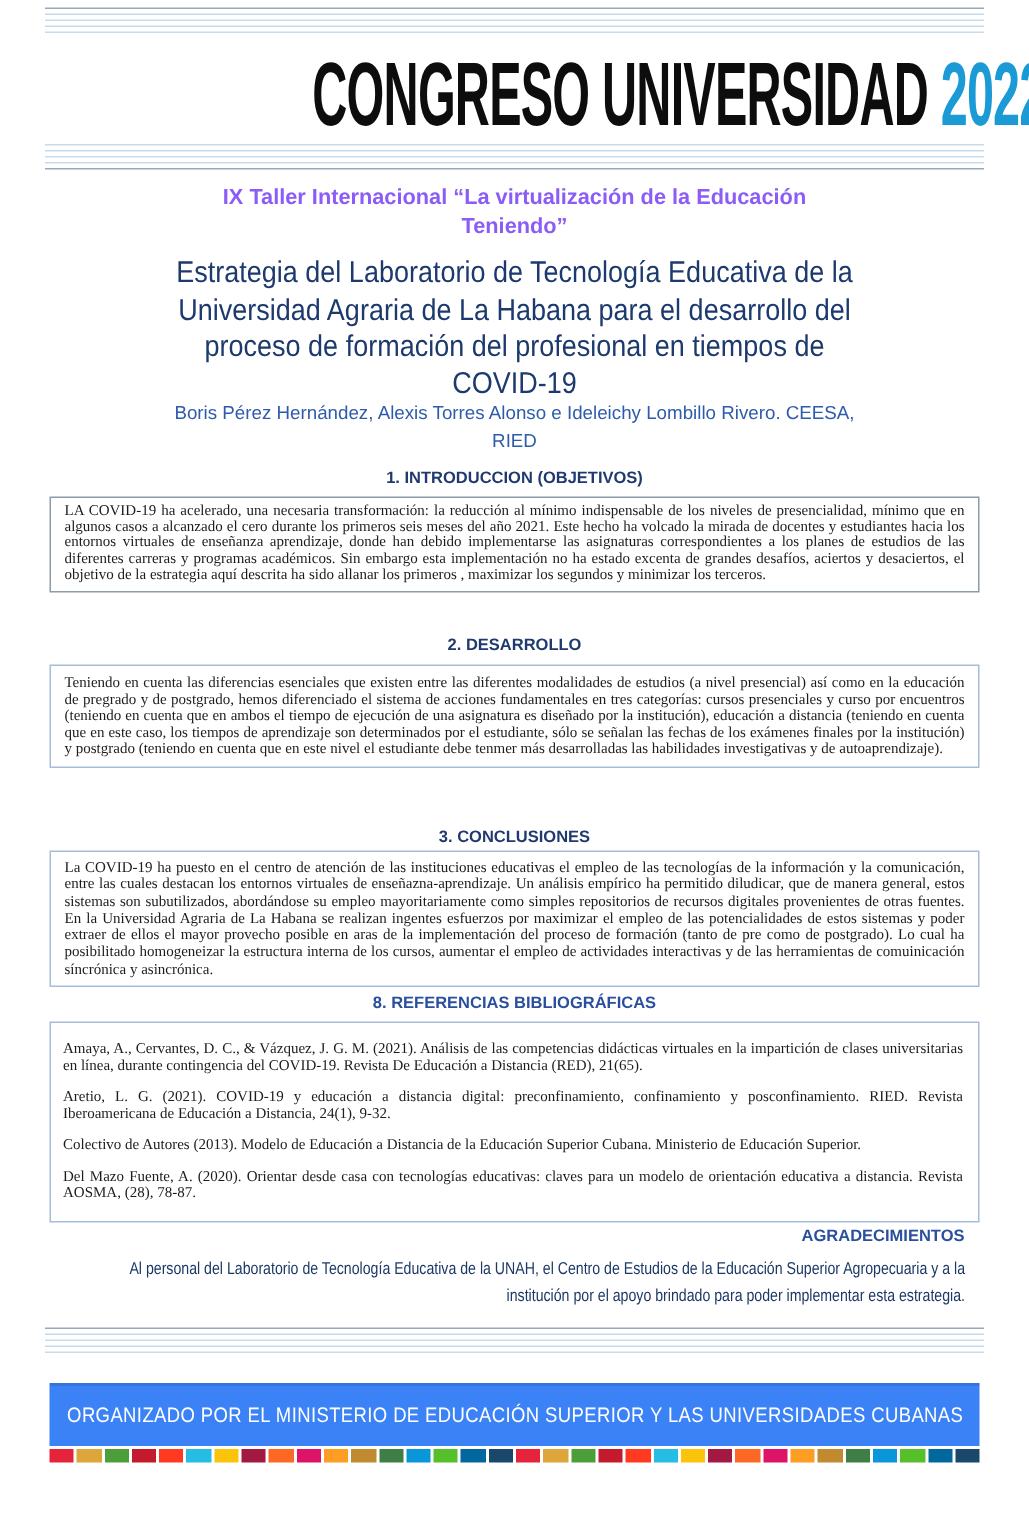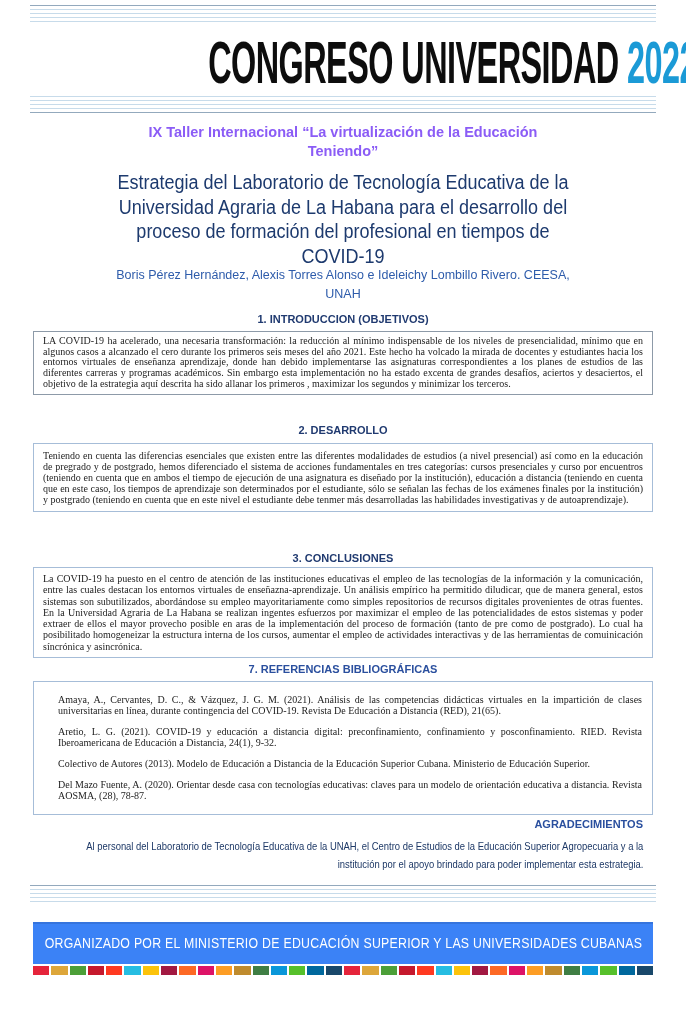--- a/index.html
+++ b/index.html
@@ -41,21 +41,21 @@
   .sec-head-4 { top:663px; color:#2a4f9e; }
 
   
   .box { position:absolute; left:33px; width:620px; box-sizing:border-box;
     border:1px solid #a6bdd8; background:#ffffff; padding:4px 9px;
     font-family:Liberation Serif, serif; font-size:10px; line-height:11px;
     text-align:justify; color:#1c1c1c; }
   .box-1 { top:331px; border-color:#8d9aa8; line-height:10.7px; }
   .box-2 { top:443px; padding-top:6px; padding-bottom:6px; }
   .box-3 { top:567px; line-height:11.3px; padding-top:5px; padding-bottom:5px; }
-  .box-4 { top:681px; height:134px; padding:12px 10px 8px 24px; }
+  .box-4 { top:681px; height:134px; padding:12px 10px 8px 8px; }
   .ref-item { margin:0 0 10px 0; }
 
   
   .ack-head { position:absolute; top:818px; right:43px; font-size:11px; font-weight:bold; color:#2a4f9e; }
   .ack-text { position:absolute; top:837px; right:43px; text-align:right;
     font-size:11.5px; line-height:18px; color:#1d3866; }
   .ack-text > div { white-space:nowrap; transform:scaleX(0.82); transform-origin:100% 50%; }
 
   
   .banner { position:absolute; top:922px; left:33px; width:620px; height:42px;
@@ -102,33 +102,33 @@
 
   <div class="lines poster-title">
       <div>Estrategia del Laboratorio de Tecnología Educativa de la</div>
       <div>Universidad Agraria de La Habana para el desarrollo del</div>
       <div>proceso de formación del profesional en tiempos de</div>
       <div>COVID-19</div>
     </div>
 
   <div class="lines authors">
       <div>Boris Pérez Hernández, Alexis Torres Alonso e Ideleichy Lombillo Rivero. CEESA,</div>
-      <div>UNAH</div>
+      <div>RIED</div>
     </div>
 
   <div class="sec-head sec-head-1">1. INTRODUCCION (OBJETIVOS)</div>
   <div class="box box-1">LA COVID-19 ha acelerado, una necesaria transformación: la reducción al mínimo indispensable de los niveles de presencialidad, mínimo que en algunos casos a alcanzado el cero durante los primeros seis meses del año 2021. Este hecho ha volcado la mirada de docentes y estudiantes hacia los entornos virtuales de enseñanza aprendizaje, donde han debido implementarse las asignaturas correspondientes a los planes de estudios de las diferentes carreras y programas académicos. Sin embargo esta implementación no ha estado excenta de grandes desafíos, aciertos y desaciertos, el objetivo de la estrategia aquí descrita ha sido allanar los primeros , maximizar los segundos y minimizar los terceros.</div>
 
   <div class="sec-head sec-head-2">2. DESARROLLO</div>
   <div class="box box-2">Teniendo en cuenta las diferencias esenciales que existen entre las diferentes modalidades de estudios (a nivel presencial) así como en la educación de pregrado y de postgrado, hemos diferenciado el sistema de acciones fundamentales en tres categorías: cursos presenciales y curso por encuentros (teniendo en cuenta que en ambos el tiempo de ejecución de una asignatura es diseñado por la institución), educación a distancia (teniendo en cuenta que en este caso, los tiempos de aprendizaje son determinados por el estudiante, sólo se señalan las fechas de los exámenes finales por la institución) y postgrado (teniendo en cuenta que en este nivel el estudiante debe tenmer más desarrolladas las habilidades investigativas y de autoaprendizaje).</div>
 
   <div class="sec-head sec-head-3">3. CONCLUSIONES</div>
   <div class="box box-3">La COVID-19 ha puesto en el centro de atención de las instituciones educativas el empleo de las tecnologías de la información y la comunicación, entre las cuales destacan los entornos virtuales de enseñazna-aprendizaje. Un análisis empírico ha permitido diludicar, que de manera general, estos sistemas son subutilizados, abordándose su empleo mayoritariamente como simples repositorios de recursos digitales provenientes de otras fuentes. En la Universidad Agraria de La Habana se realizan ingentes esfuerzos por maximizar el empleo de las potencialidades de estos sistemas y poder extraer de ellos el mayor provecho posible en aras de la implementación del proceso de formación (tanto de pre como de postgrado). Lo cual ha posibilitado homogeneizar la estructura interna de los cursos, aumentar el empleo de actividades interactivas y de las herramientas de comuinicación síncrónica y asincrónica.</div>
 
-  <div class="sec-head sec-head-4">7. REFERENCIAS BIBLIOGRÁFICAS</div>
+  <div class="sec-head sec-head-4">8. REFERENCIAS BIBLIOGRÁFICAS</div>
   <div class="box box-4">
     <p class="ref-item">Amaya, A., Cervantes, D. C., &amp; Vázquez, J. G. M. (2021). Análisis de las competencias didácticas virtuales en la impartición de clases universitarias en línea, durante contingencia del COVID-19. Revista De Educación a Distancia (RED), 21(65).</p>
     <p class="ref-item">Aretio, L. G. (2021). COVID-19 y educación a distancia digital: preconfinamiento, confinamiento y posconfinamiento. RIED. Revista Iberoamericana de Educación a Distancia, 24(1), 9-32.</p>
     <p class="ref-item">Colectivo de Autores (2013). Modelo de Educación a Distancia de la Educación Superior Cubana. Ministerio de Educación Superior.</p>
     <p class="ref-item">Del Mazo Fuente, A. (2020). Orientar desde casa con tecnologías educativas: claves para un modelo de orientación educativa a distancia. Revista AOSMA, (28), 78-87.</p>
   </div>
 
   <div class="ack-head">AGRADECIMIENTOS</div>
   <div class="ack-text">
       <div>Al personal del Laboratorio de Tecnología Educativa de la UNAH, el Centro de Estudios  de la Educación Superior Agropecuaria y a la</div>

